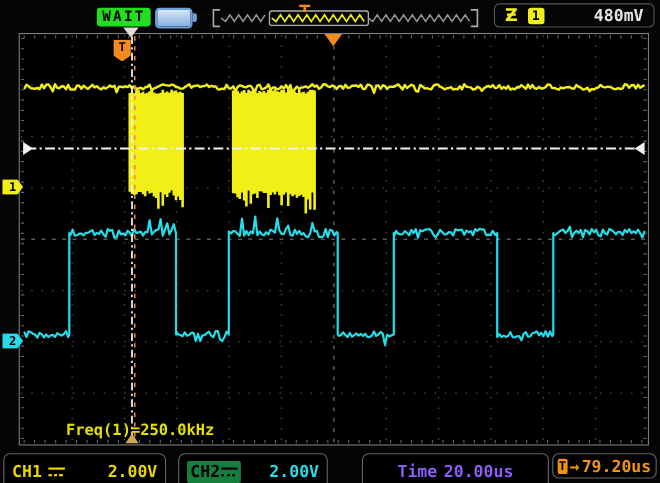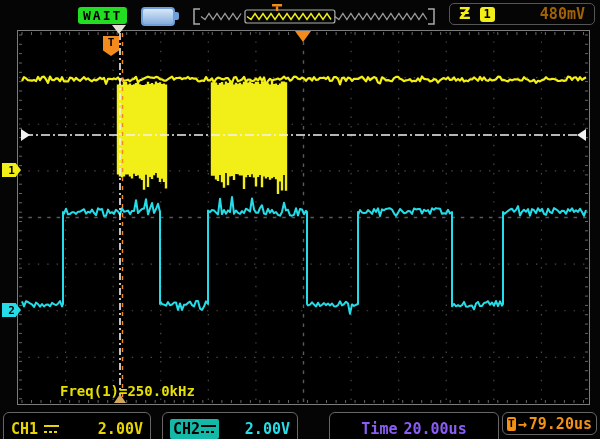--- a/index.html
+++ b/index.html
@@ -1,34 +1,34 @@
 <!DOCTYPE html>
 <html><head>
 <meta charset="utf-8">
 <style>
   html,body{margin:0;padding:0;background:#000;}
   #screen{position:relative;width:600px;height:439px;background:#050505;overflow:hidden;
           font-family:"DejaVu Sans Mono",monospace;}
   
   #logo{position:absolute;left:6px;top:3px;font:bold 20px "DejaVu Sans Mono",monospace;
         color:#2ce2e6;letter-spacing:1px;}
-  #wait-badge{position:absolute;left:78px;top:7px;height:17px;padding:0 5px;background:#22dd22;
+  #wait-badge{position:absolute;left:88px;top:7px;height:17px;padding:0 5px;background:#22dd22;
         border-radius:3px;color:#000;font:bold 13px "DejaVu Sans Mono",monospace;
         letter-spacing:2px;display:flex;align-items:center;}
   #battery{position:absolute;left:141px;top:7px;width:30px;height:15px;border:2px solid #6f9fd8;
         border-radius:4px;background:linear-gradient(#d8e8f8,#86aede);}
   #battery::after{content:"";position:absolute;right:-6px;top:3px;width:4px;height:8px;
         background:#6f9fd8;border-radius:0 2px 2px 0;}
   #posbar{position:absolute;left:190px;top:4px;}
   #trig-box{position:absolute;left:449px;top:3px;width:146px;height:22px;border:1px solid #555;
         border-radius:5px;display:flex;align-items:center;padding:0 9px;box-sizing:border-box;gap:9px;}
   #edge-sym{color:#f2ee18;font:bold 16px "DejaVu Sans",sans-serif;line-height:1;}
   #trig-src{width:15px;height:15px;background:#f2ee18;border-radius:3px;color:#000;
         font:bold 12px "DejaVu Sans Mono",monospace;display:flex;align-items:center;justify-content:center;}
-  #trig-level{margin-left:auto;color:#a16207;font:bold 15px "DejaVu Sans Mono",monospace;}
+  #trig-level{margin-left:auto;color:#e5e5e5;font:bold 15px "DejaVu Sans Mono",monospace;}
   
   #plot-frame{position:absolute;left:17px;top:30px;width:571px;height:373px;border:1px solid #7d7d7d;
         background:#000;}
   #plot-svg{position:absolute;left:0;top:0;}
   .chbadge{position:absolute;width:19px;height:14px;color:#000;
         font:bold 11px "DejaVu Sans Mono",monospace;display:flex;align-items:center;
         justify-content:center;clip-path:polygon(0 0,72% 0,100% 50%,72% 100%,0 100%);}
   #ch1-badge{left:2px;top:163px;background:#f2ee18;}
   #ch2-badge{left:2px;top:303px;background:#25dde8;}
   #tflag{position:absolute;left:103px;top:36px;width:16px;height:20px;background:#f28a1e;
@@ -47,21 +47,21 @@
         display:flex;align-items:center;box-sizing:border-box;padding:16px 7px;gap:6px;
         font:bold 15px "DejaVu Sans Mono",monospace;background:#000;}
   #ch1-box{left:3px;width:148px;color:#e8d400;}
   #ch2-box{left:162px;width:136px;color:#25dde8;}
   #time-box{left:329px;width:170px;color:#8b5cf6;justify-content:center;}
   #offset-box{left:502px;width:95px;color:#f49213;padding:0 4px;gap:2px;}
   .coupling{display:inline-block;width:15px;height:10px;position:relative;}
   .coupling::before{content:"";position:absolute;left:0;right:0;top:1px;height:2px;background:currentColor;}
   .coupling::after{content:"";position:absolute;left:0;right:0;bottom:1px;height:2px;
         background:repeating-linear-gradient(90deg,currentColor 0 3px,transparent 3px 5px);}
-  .chip{background:#14b8a6;color:#000;display:flex;align-items:center;gap:1px;
+  .chip{background:#15803d;color:#000;display:flex;align-items:center;gap:1px;
         padding:1px 3px;border-radius:2px;}
   .vgap{margin-left:auto;}
   #t-icon{width:14px;height:14px;background:#f49213;border-radius:2px;color:#000;
         font:bold 11px "DejaVu Sans Mono",monospace;display:flex;align-items:center;justify-content:center;}
 </style>
 </head>
 <body>
 
 <div id="screen">
 

